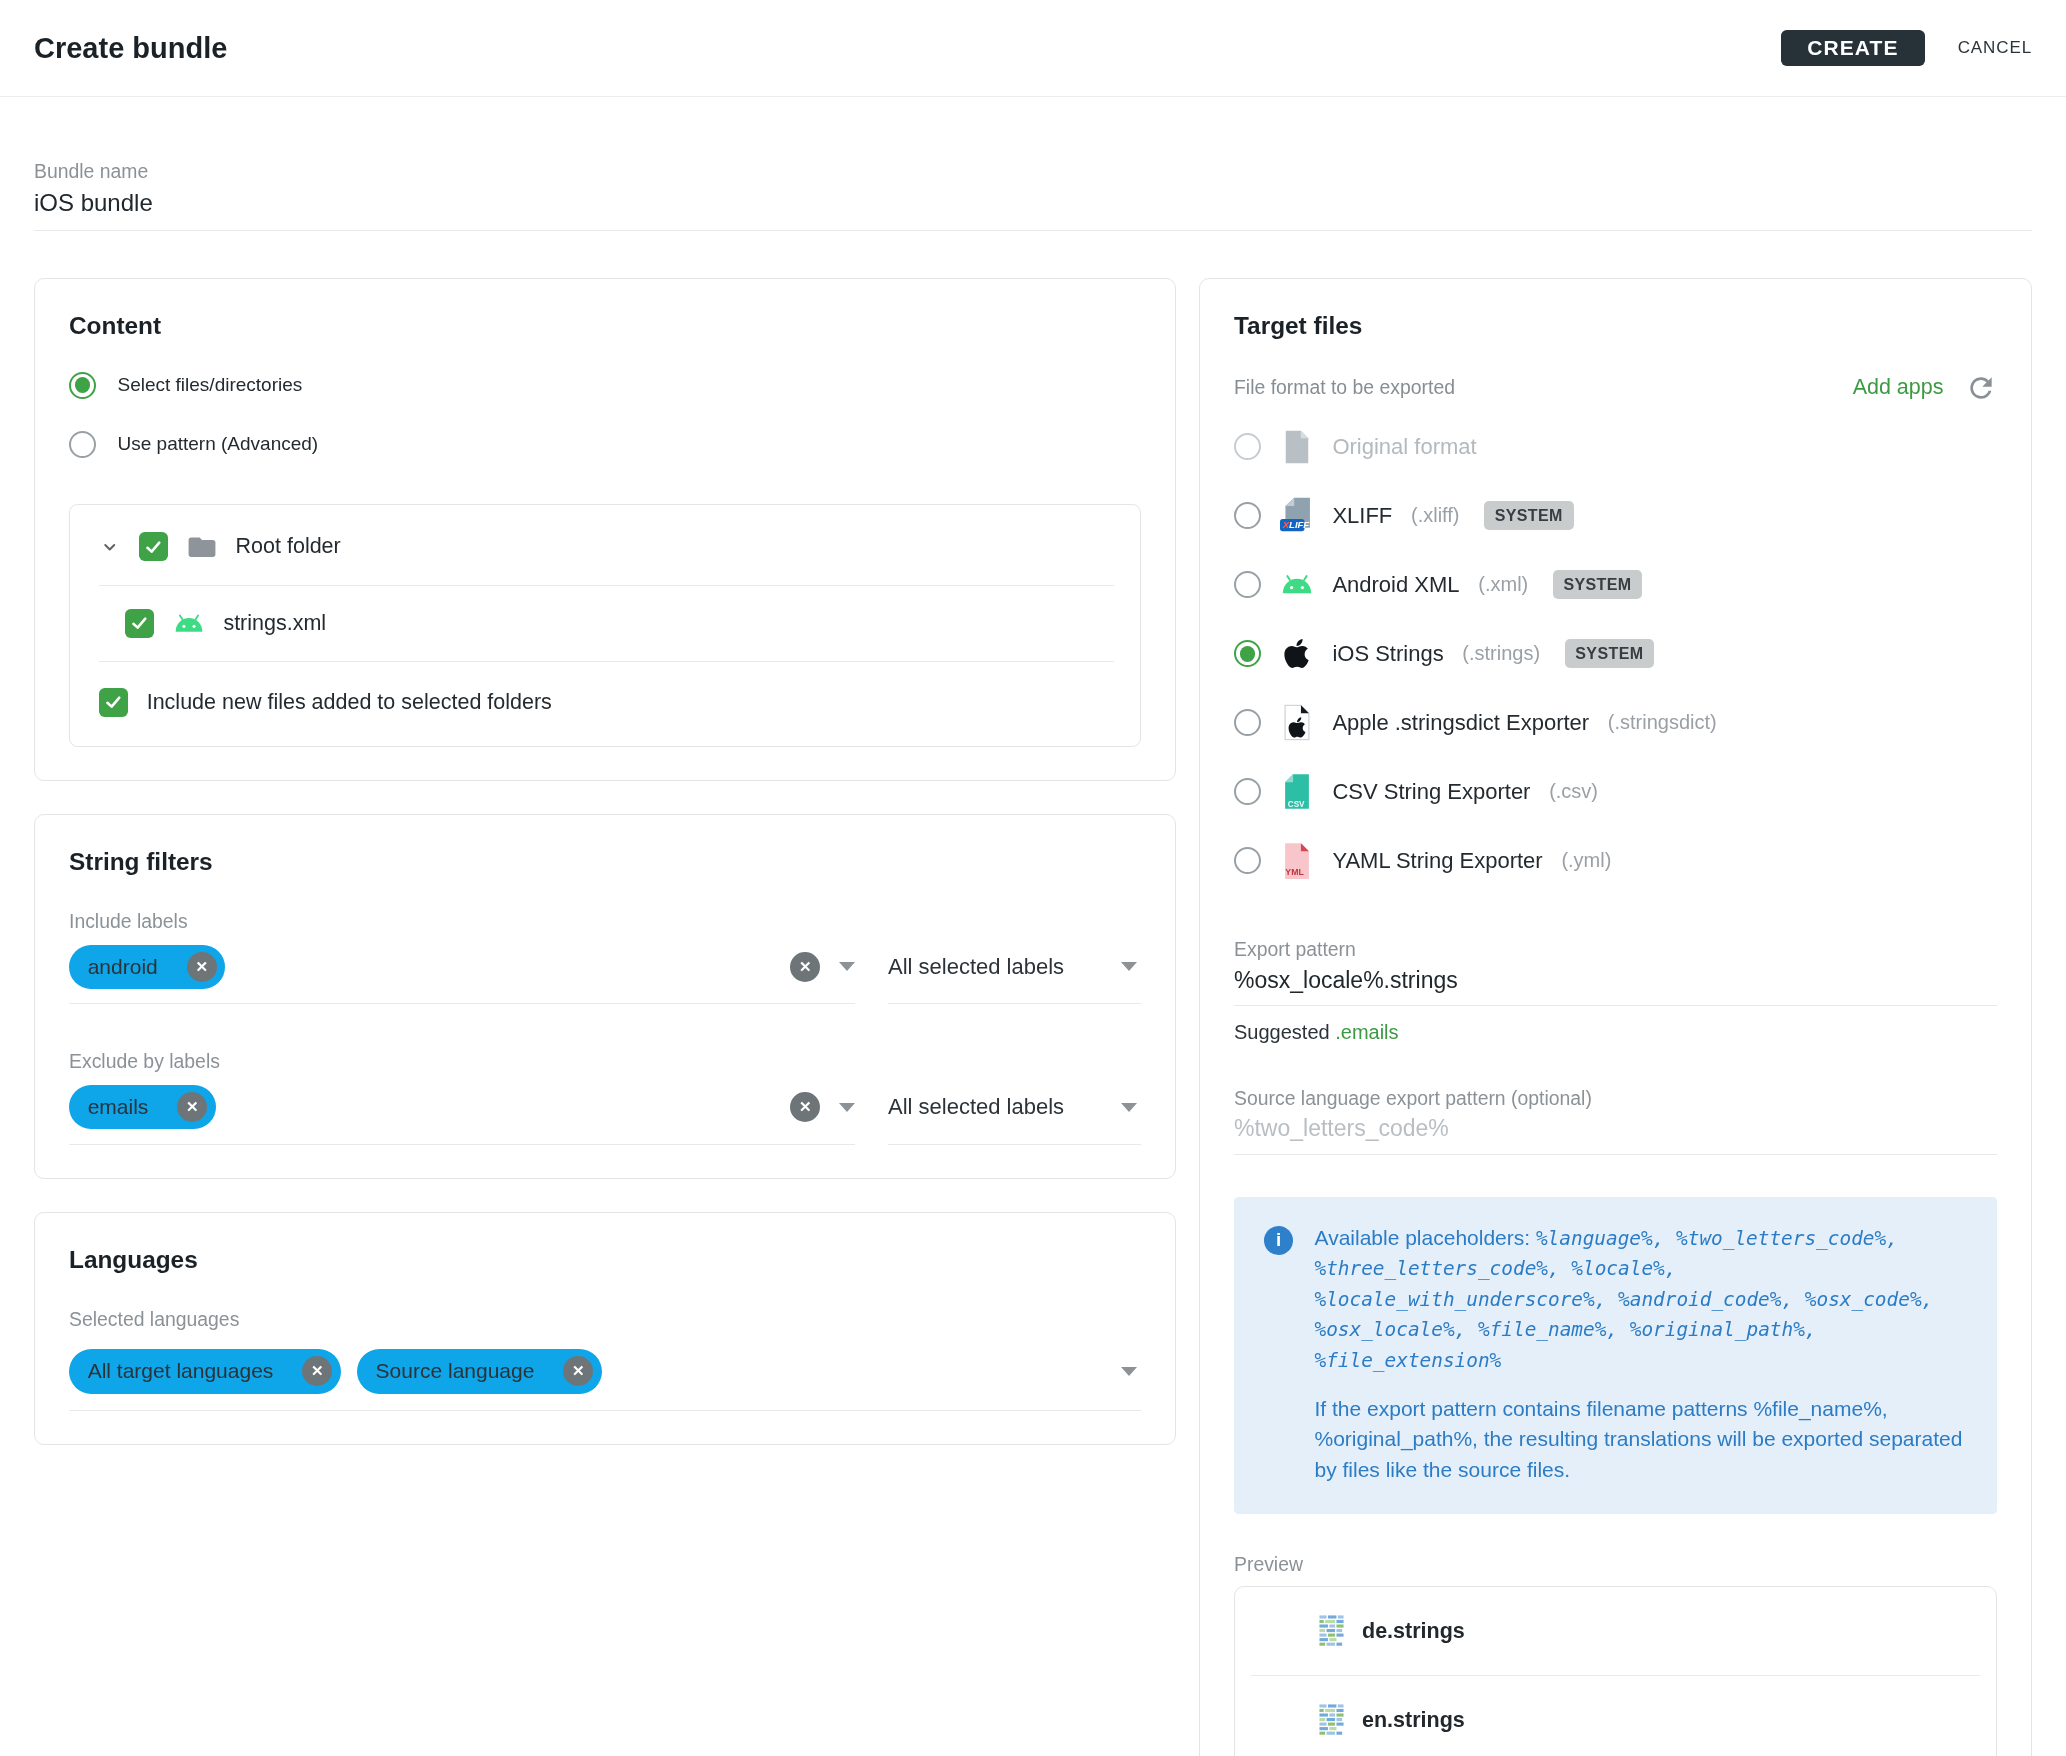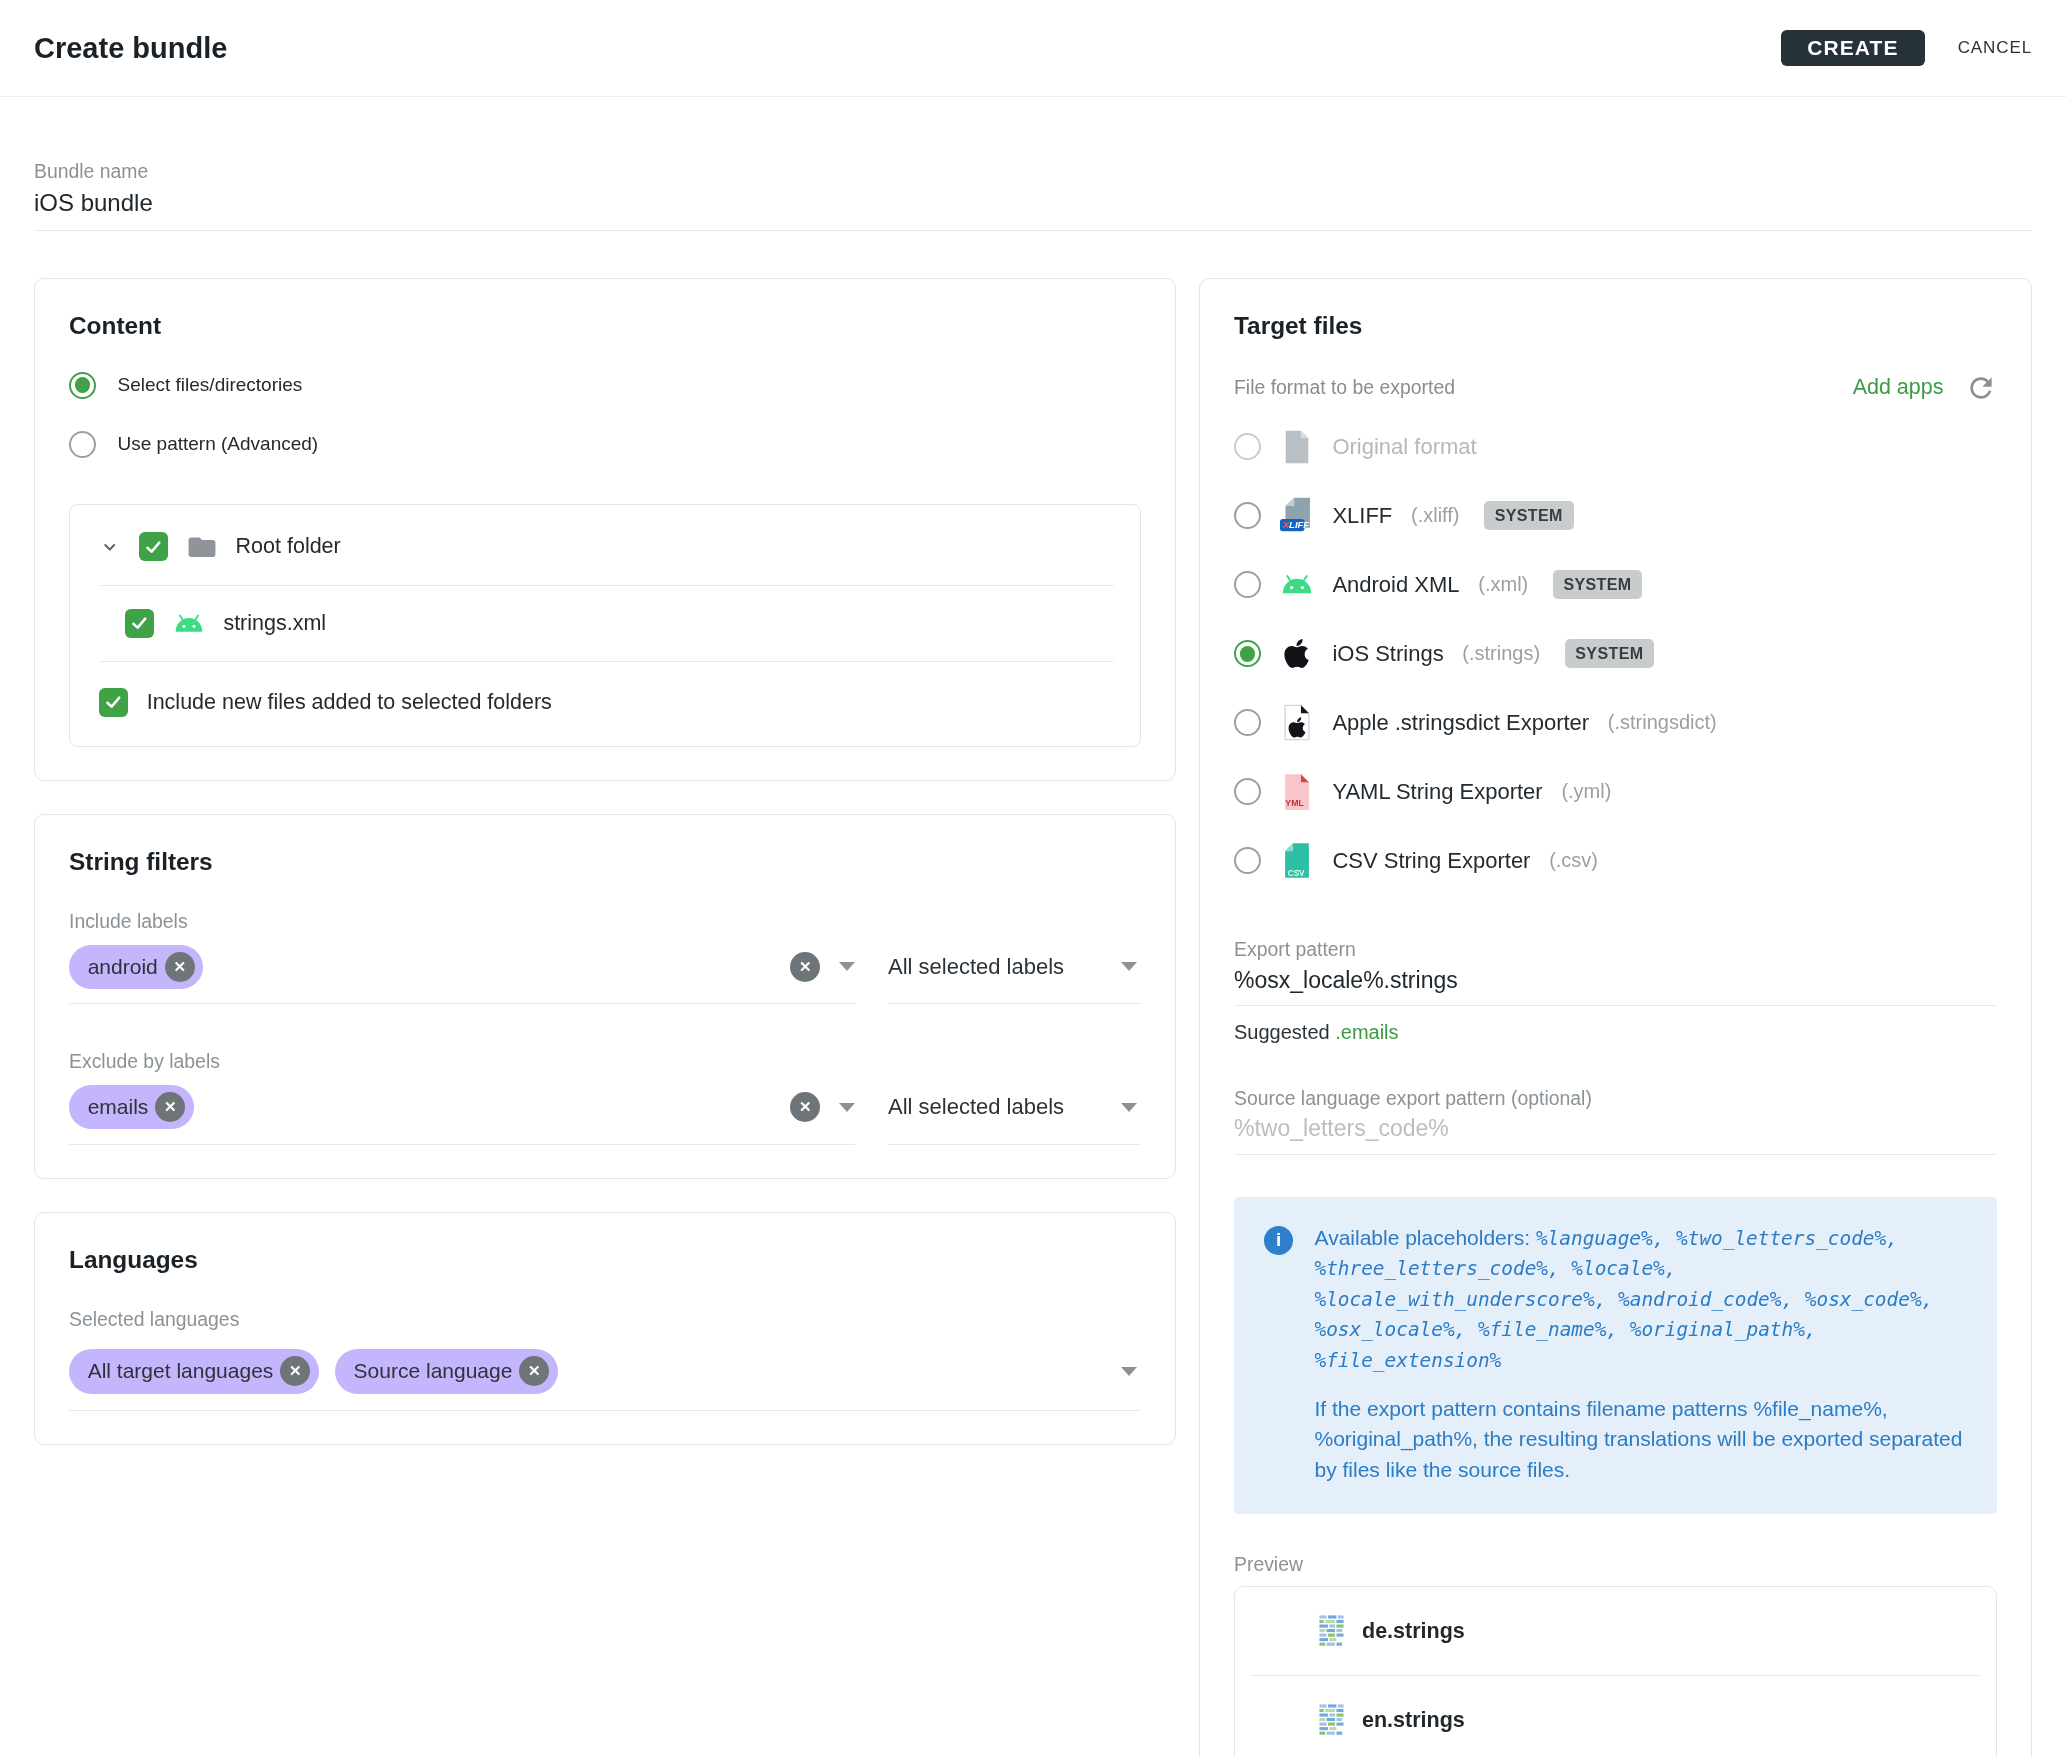--- a/index.html
+++ b/index.html
@@ -49,21 +49,21 @@
   .tree-divider { border: none; border-top: 1.4px solid #e8eaeb; margin: 14.3px 0; }
   .include-row { display: flex; align-items: center; gap: 18.7px; margin-top: 26px; cursor: pointer; }
   .include-row .lbl { font-size: 21.5px; color: #242b30; }
 
   
   .group-label { font-size: 19.4px; color: #8b9297; margin-top: 34px; }
   .group-label.second { margin-top: 46px; }
   .filter-line { display: flex; gap: 33px; }
   .filter-main { flex: 1; display: flex; align-items: center; border-bottom: 1.4px solid #e7e9ea; padding: 11.5px 0 14.3px; }
   .chips { flex: 1; display: flex; align-items: center; gap: 16px; flex-wrap: wrap; }
-  .chip { display: inline-flex; align-items: center; gap: 7px; background: #c4b5fd; border-radius: 24.4px;
+  .chip { display: inline-flex; align-items: center; gap: 29px; background: #0ea5e9; border-radius: 24.4px;
     padding: 7.2px 8.6px 7.2px 18.7px; font-size: 21px; color: #2c3338; }
   .chip-x, .clear-x { width: 30px; height: 30px; border-radius: 50%; background: #6e7578; color: #fff;
     display: flex; align-items: center; justify-content: center; font-size: 15px; font-weight: 700; cursor: pointer; flex: none; }
   .caret { width: 0; height: 0; border-left: 8px solid transparent; border-right: 8px solid transparent;
     border-top: 9.3px solid #8d9296; flex: none; cursor: pointer; }
   .line-controls { display: flex; align-items: center; gap: 18.7px; margin-left: 17px; }
   .filter-select { width: 253px; flex: none; display: flex; align-items: center; justify-content: space-between;
     border-bottom: 1.4px solid #e7e9ea; padding: 11.5px 4.3px 14.3px 0; cursor: pointer; }
   .filter-select .val { font-size: 22px; color: #2c3338; }
   .lang-line { display: flex; align-items: center; border-bottom: 1.4px solid #e7e9ea; padding: 11.5px 4.3px 16px 0; margin-top: 7.2px; }
@@ -330,40 +330,40 @@
                 </svg>
               </span>
     <span class="fmt-name">Apple .stringsdict Exporter</span>
     <span class="fmt-ext">(.stringsdict)</span>
 
   </div>
             <div class="format-row">
     <span class="radio fmt-radio"></span>
     <span class="fmt-icon">
                 <svg width="32" height="37" viewBox="0 0 24 28">
+                  <path d="M3 7 L9 1 H21 V27 H3 Z" fill="#2dbfa6"></path>
+                  <path d="M3 7 L9 1 V7 Z" fill="#8fdccd"></path>
+                  <text x="5" y="25.4" font-family="Liberation Sans, sans-serif" font-size="6.2" font-weight="bold" fill="#eafaf6">CSV</text>
+                </svg>
+              </span>
+    <span class="fmt-name">CSV String Exporter</span>
+    <span class="fmt-ext">(.csv)</span>
+
+  </div>
+            <div class="format-row">
+    <span class="radio fmt-radio"></span>
+    <span class="fmt-icon">
+                <svg width="32" height="37" viewBox="0 0 24 28">
                   <path d="M3 1 h12 l6 6 v26 h-18 z" fill="#f8c6ca"></path>
                   <path d="M15 1 l6 6 h-6 z" fill="#d64550"></path>
                   <text x="3.2" y="25" font-family="Liberation Sans, sans-serif" font-size="6.6" font-weight="bold" fill="#c4333b">YML</text>
                 </svg>
               </span>
     <span class="fmt-name">YAML String Exporter</span>
     <span class="fmt-ext">(.yml)</span>
-
-  </div>
-            <div class="format-row">
-    <span class="radio fmt-radio"></span>
-    <span class="fmt-icon">
-                <svg width="32" height="37" viewBox="0 0 24 28">
-                  <path d="M3 7 L9 1 H21 V27 H3 Z" fill="#2dbfa6"></path>
-                  <path d="M3 7 L9 1 V7 Z" fill="#8fdccd"></path>
-                  <text x="5" y="25.4" font-family="Liberation Sans, sans-serif" font-size="6.2" font-weight="bold" fill="#eafaf6">CSV</text>
-                </svg>
-              </span>
-    <span class="fmt-name">CSV String Exporter</span>
-    <span class="fmt-ext">(.csv)</span>
 
   </div>
           </div>
 
         <div class="pattern-group">
           <div class="field-label">Export pattern</div>
           <input type="text" value="%osx_locale%.strings" style="">
         </div>
         <div class="suggested-line">
           <span>Suggested</span>

